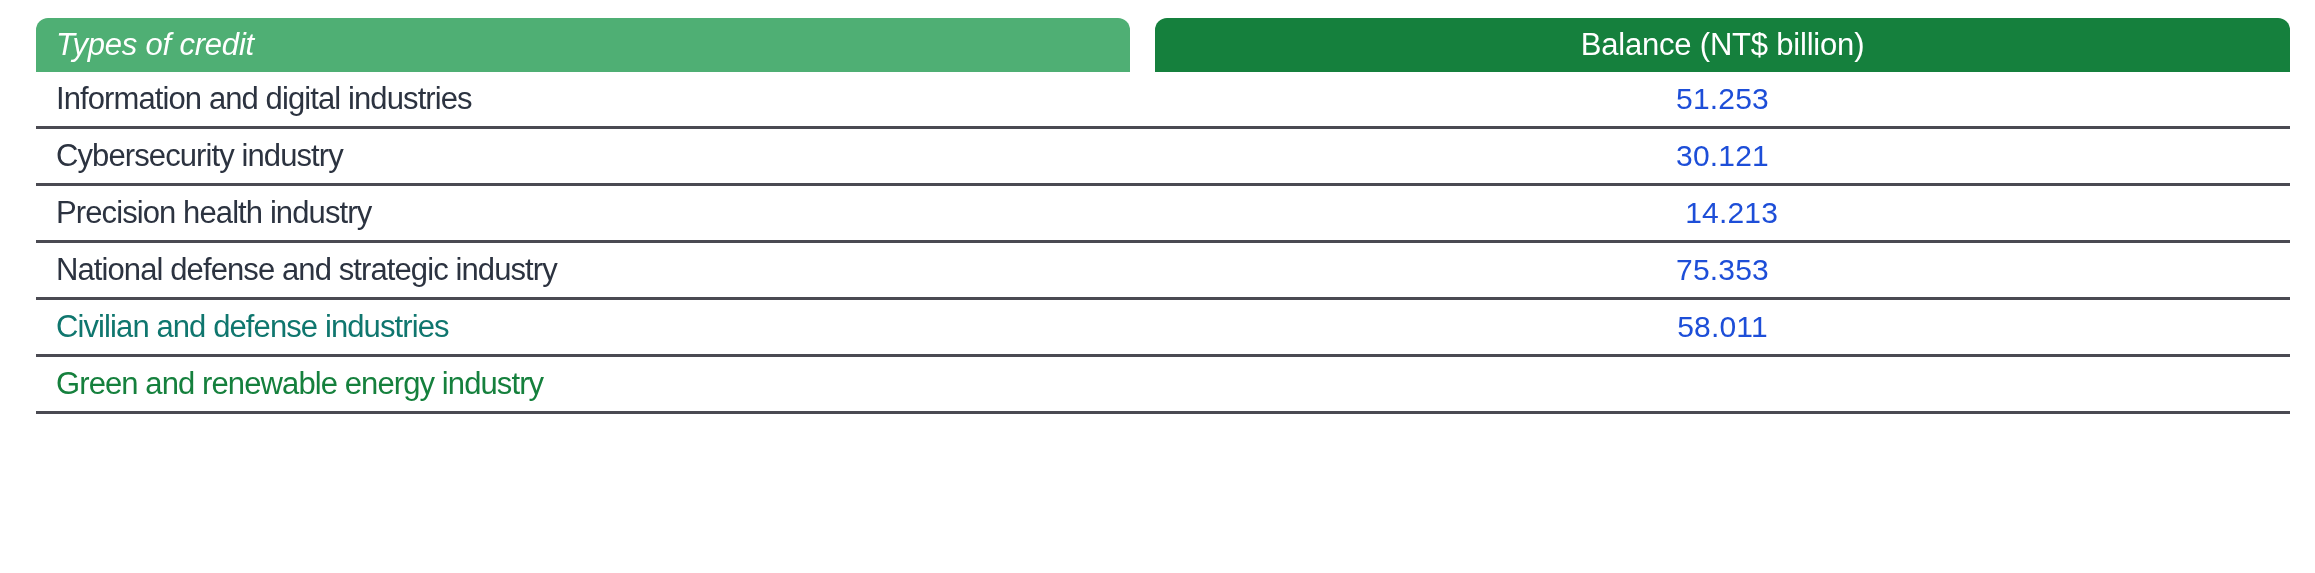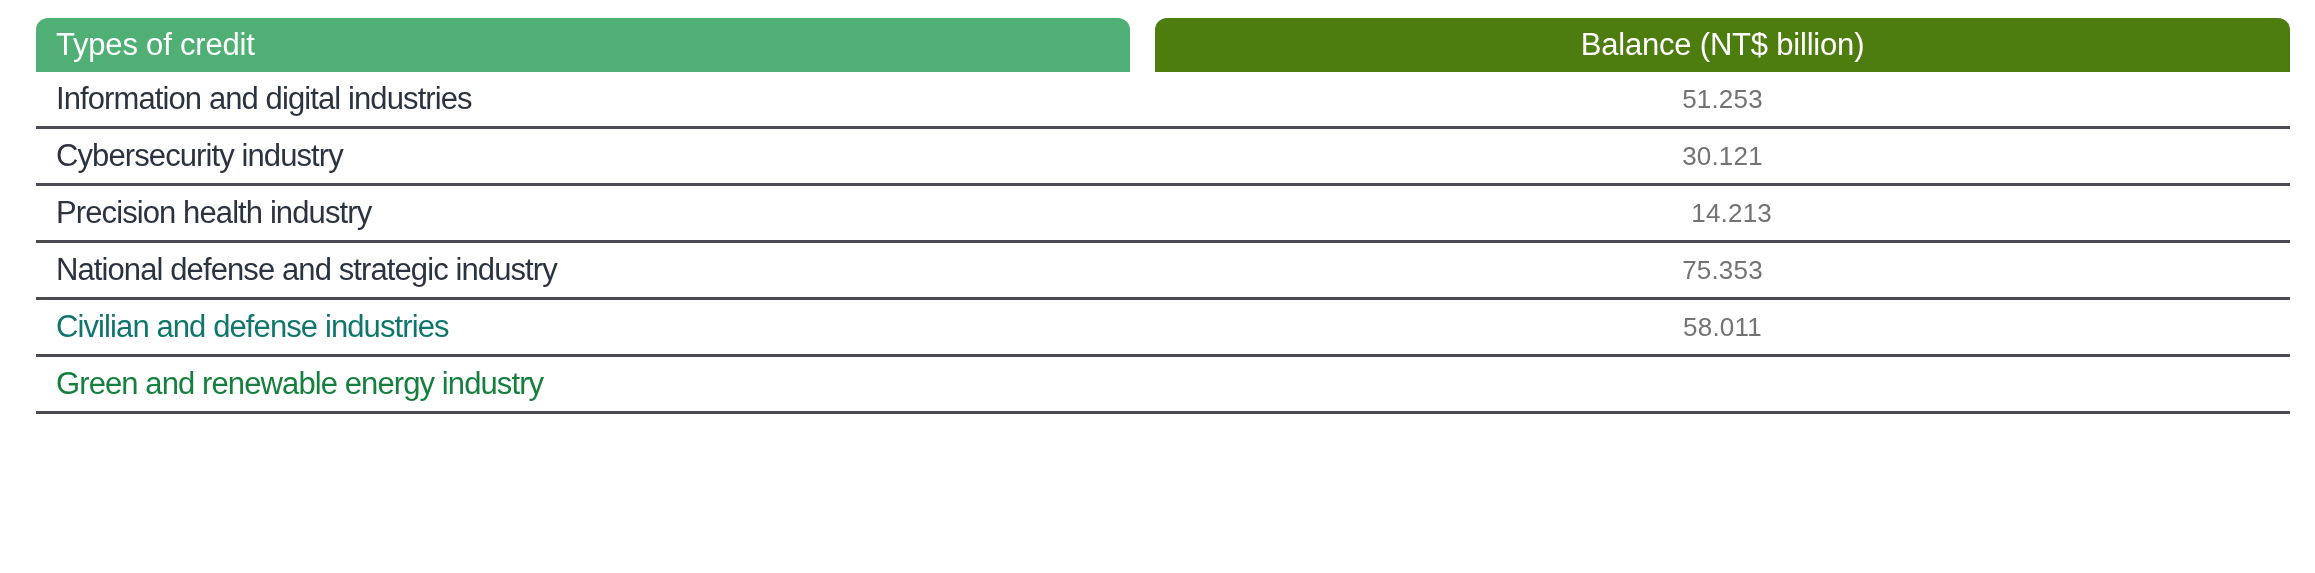--- a/index.html
+++ b/index.html
@@ -29,20 +29,21 @@
     font-size:31px;
     font-weight:400;
     letter-spacing:-0.2px;
     white-space:nowrap;
   }
   .th-types{
     width:1094px;
     border-radius:12px 12px 0 0;
     padding-left:20px;
     justify-content:flex-start;
+    font-style:italic;
   }
   .th-gap{width:25px;height:54px;background:#ffffff;}
   .th-balance{
     width:1135px;
     border-radius:12px 12px 0 0;
     justify-content:center;
   }
 
   
   .tbody{
@@ -63,36 +64,36 @@
     padding-left:20px;
     font-size:31px;
     color:#2c3340;
     white-space:nowrap;
     letter-spacing:-0.9px;
   }
   .cell-balance{
     width:1135px;
     box-sizing:border-box;
     text-align:center;
-    font-size:26px;
-    color:#737373;
+    font-size:30px;
+    color:#1d4ed8;
     letter-spacing:0.2px;
   }
 </style>
 </head>
 <body>
 
 <div class="table-wrap">
 
   <div class="thead">
     <div class="th th-types" style="background: rgb(79, 175, 116);">
       <span>Types of credit</span>
     </div>
     <div class="th-gap"></div>
-    <div class="th th-balance" style="background: #4d7c0f;">
+    <div class="th th-balance" style="background: #15803d;">
       <span>Balance (NT$ billion)</span>
     </div>
   </div>
 
   <div class="tbody">
 
     <div class="row" style="border-bottom-color: rgb(74, 74, 82);">
       <div class="cell-type" style="color: rgb(44, 51, 64);">Information and digital industries</div>
       <div class="cell-balance">51.253</div>
     </div>

